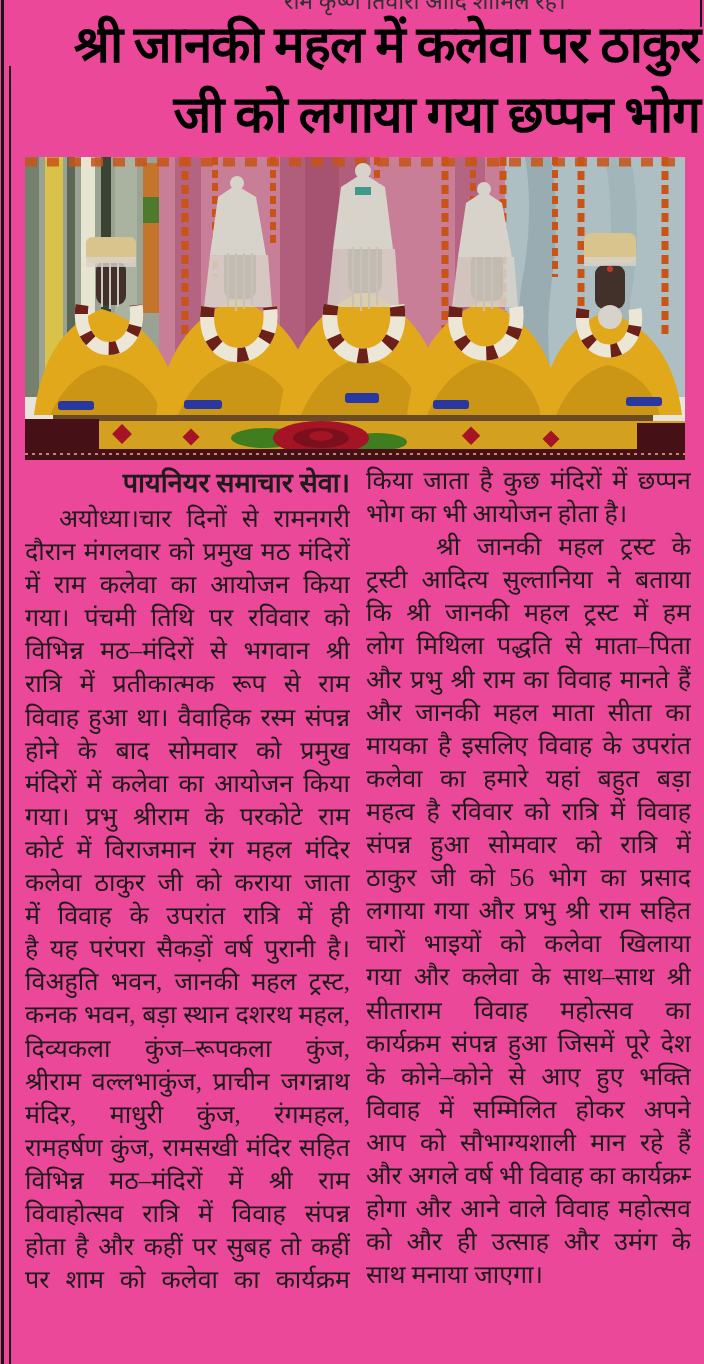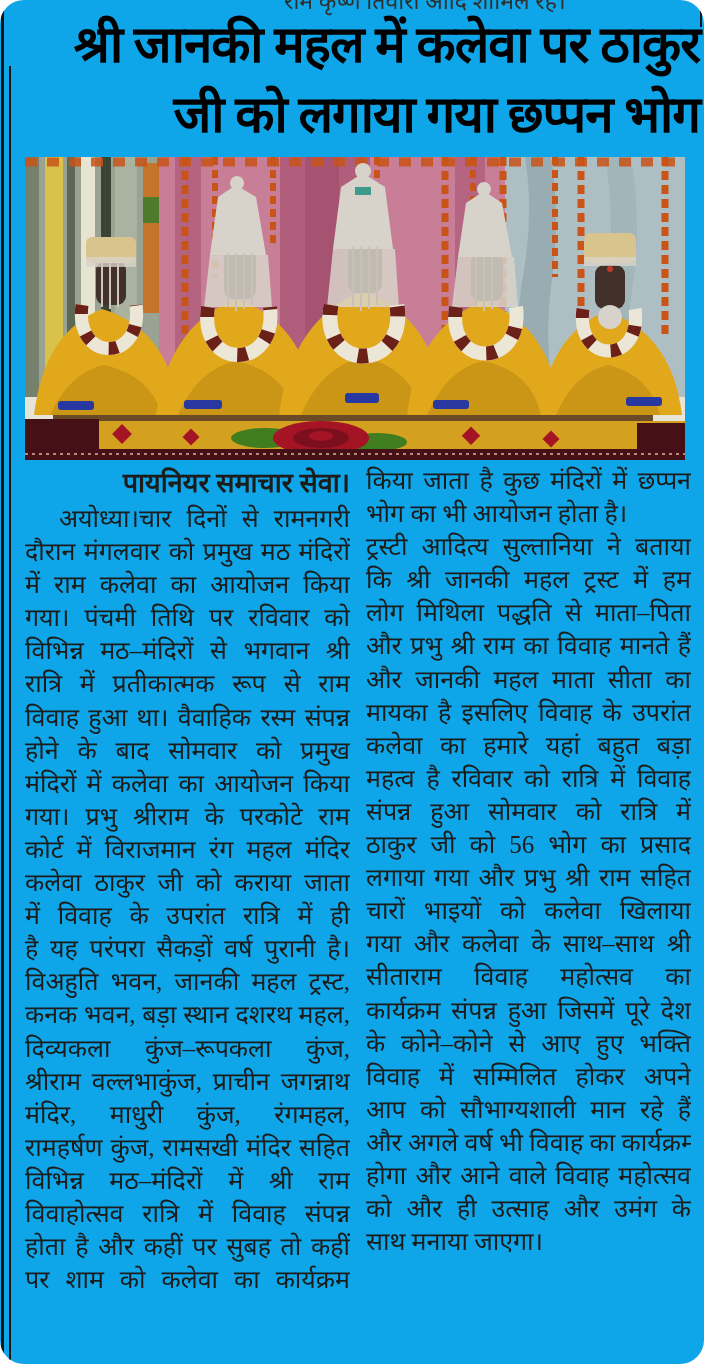--- a/index.html
+++ b/index.html
@@ -1,18 +1,18 @@
 <!DOCTYPE html>
 <html lang="hi" style="--curtain: #c87e96; --curtainFold: #b05e7c; --drape: #9aa393; --marble: #aebfc4; --robe: #e2a81c; --robeDark: #b07f10; --crown: #d8d3ca; --cap: #d9c48e; --face: #42302a; --garlandWhite: #ece6d6; --garlandRed: #6b2018; --marigold: #c85418; --sheet: #e7e4da; --plank: #6b4a26; --carpetYellow: #d4a020; --carpetRed: #a51424; --roseDark: #7c0f1e; --carpetDark: #451016; --leaf: #3f7d1e; --trimBlue: #2838a0;"><head>
 <meta charset="utf-8">
 <style>
   * { margin:0; padding:0; box-sizing:border-box; }
   html,body { width:704px; background:#ffffff; }
   body { font-family:"Liberation Serif","DejaVu Serif",serif; color:#1c1c1a; }
-  .page { position:relative; width:704px; height:1364px; background:#0ea5e9; overflow:hidden;border-radius:24px; }
+  .page { position:relative; width:704px; height:1364px; background:#ec4899; overflow:hidden; }
 
   .v-rule { position:absolute; background:#161616; }
   .v-rule.a { left:1px; top:0; width:3px; height:1364px; }
   .v-rule.b { left:9px; top:66px; width:2px; height:1298px; }
   .v-rule.c { right:2px; top:0; width:2px; height:27px; }
 
   .cutoff { position:absolute; top:-10px; left:284px; font-size:23px; line-height:24px;
             color:#30302e; white-space:nowrap; }
 
   .headline { position:absolute; top:10px; left:6px; width:694px; text-align:right;
@@ -229,20 +229,21 @@
           <div class="ln">विभिन्न मठ–मंदिरों में श्री राम</div>
           <div class="ln">विवाहोत्सव रात्रि में विवाह संपन्न</div>
           <div class="ln">होता है और कहीं पर सुबह तो कहीं</div>
           <div class="ln">पर शाम को कलेवा का कार्यक्रम</div>
         </div>
     </div>
     <div class="col">
       <div>
           <div class="ln">किया जाता है कुछ मंदिरों में छप्पन</div>
           <div class="ln end">भोग का भी आयोजन होता है।</div>
+          <div class="ln indent2">श्री जानकी महल ट्रस्ट के</div>
           <div class="ln">ट्रस्टी आदित्य सुल्तानिया ने बताया</div>
           <div class="ln">कि श्री जानकी महल ट्रस्ट में हम</div>
           <div class="ln">लोग मिथिला पद्धति से माता–पिता</div>
           <div class="ln">और प्रभु श्री राम का विवाह मानते हैं</div>
           <div class="ln">और जानकी महल माता सीता का</div>
           <div class="ln">मायका है इसलिए विवाह के उपरांत</div>
           <div class="ln">कलेवा का हमारे यहां बहुत बड़ा</div>
           <div class="ln">महत्व है रविवार को रात्रि में विवाह</div>
           <div class="ln">संपन्न हुआ सोमवार को रात्रि में</div>
           <div class="ln">ठाकुर जी को 56 भोग का प्रसाद</div>

